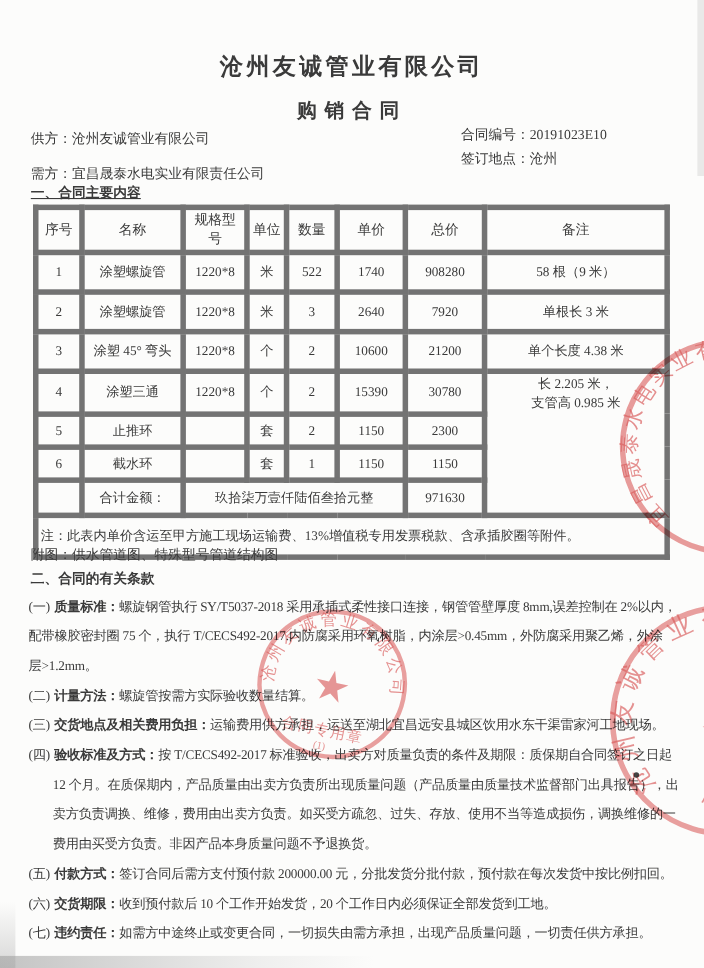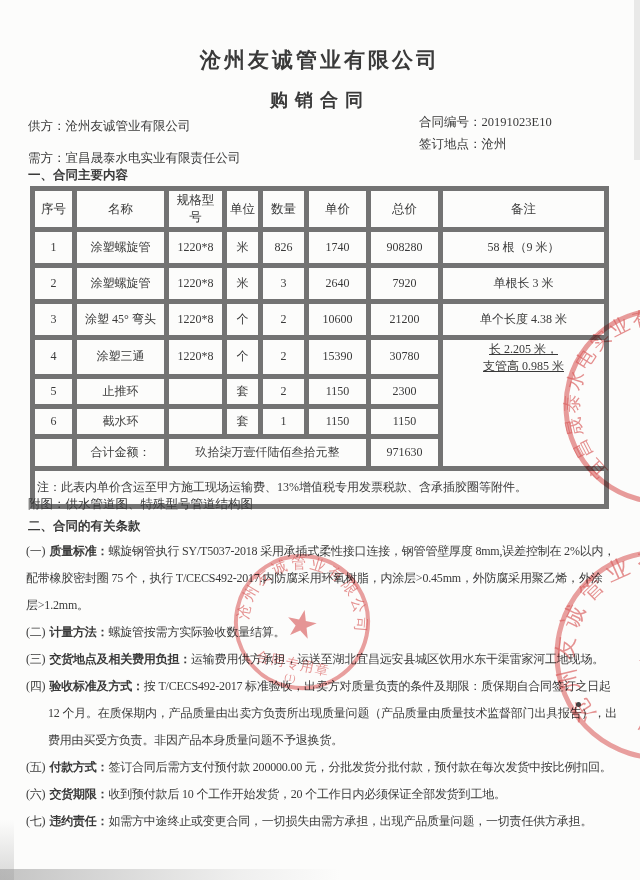--- a/index.html
+++ b/index.html
@@ -11,35 +11,35 @@
     color:#3a3a3a;
   }
   .company-title { position:absolute; top:46px; left:0; width:100%; text-align:center;
     font-size:21px; font-weight:bold; letter-spacing:3px; }
   .contract-type { position:absolute; top:88px; left:0; width:100%; text-align:center;
     font-size:18px; font-weight:bold; letter-spacing:7px;font-family:Liberation Mono, monospace; }
   .party-supplier { position:absolute; top:118px; left:28px; font-size:12.5px; }
   .party-buyer    { position:absolute; top:150px; left:28px; font-size:12.5px; }
   .meta-block { position:absolute; top:111px; left:419px; font-size:12.5px; line-height:22px; }
   .sec-heading { font-weight:bold; font-size:12.5px; }
-  .sec1-heading { position:absolute; top:167px; left:28px; }
+  .sec1-heading { position:absolute; top:167px; left:28px;text-decoration:underline; }
   .sec2-heading { position:absolute; top:518px; left:28px; }
   .attachment-line { position:absolute; top:496px; left:28px; font-size:12.5px; }
 
   table.items { position:absolute; top:186px; left:30px; width:574px;
     border-collapse:collapse; font-size:12px; text-align:center; table-layout:fixed; }
   table.items th, table.items td { border:5px solid #737373; font-weight:normal; padding:1px 2px; }
   table.items th { font-size:12.5px; }
   tr.h-head  { height:29px; }
   tr.h-item  { height:36px; }
   tr.h-item4 { height:38px; }
   tr.h-small { height:30px; }
   tr.h-total { height:32px; }
   tr.h-note  { height:38px; }
-  td.remark-pre { white-space:pre-line; border-bottom:hidden !important;text-decoration:underline; }
+  td.remark-pre { white-space:pre-line; border-bottom:hidden !important; }
   td.merged-remark { border-top:hidden !important; }
   td.note-cell { text-align:left; padding-left:5px; font-size:12px; }
 
   .clauses { position:absolute; top:538px; left:26px; width:596px; font-size:12px; }
   .c-line { height:27px; line-height:27px; white-space:nowrap; letter-spacing:-0.2px; }
   .c-num { margin-right:4px; }
   .c-title { font-weight:bold; }
   .ind { padding-left:22px; }
 
   .seal { position:absolute; mix-blend-mode:multiply; opacity:.88; pointer-events:none; }
@@ -100,21 +100,21 @@
         <th>数量</th>
         <th>单价</th>
         <th>总价</th>
         <th>备注</th>
       </tr>
       <tr class="h-item">
         <td>1</td>
         <td>涂塑螺旋管</td>
         <td>1220*8</td>
         <td>米</td>
-        <td>826</td>
+        <td>522</td>
         <td>1740</td>
         <td>908280</td>
         <td>58 根（9 米）</td>
       </tr>
       <tr class="h-item">
         <td>2</td>
         <td>涂塑螺旋管</td>
         <td>1220*8</td>
         <td>米</td>
         <td>3</td>
@@ -178,20 +178,21 @@
   <div class="sec-heading sec2-heading">二、合同的有关条款</div>
 
   <div class="clauses">
     <div class="c-line"><span class="c-num">(一)</span><span class="c-title">质量标准：</span><span>螺旋钢管执行 SY/T5037-2018 采用承插式柔性接口连接，钢管管壁厚度 8mm,误差控制在 2%以内，</span></div>
     <div class="c-line">配带橡胶密封圈 75 个，执行 T/CECS492-2017.内防腐采用环氧树脂，内涂层&gt;0.45mm，外防腐采用聚乙烯，外涂</div>
     <div class="c-line">层&gt;1.2mm。</div>
     <div class="c-line"><span class="c-num">(二)</span><span class="c-title">计量方法：</span><span>螺旋管按需方实际验收数量结算。</span></div>
     <div class="c-line"><span class="c-num">(三)</span><span class="c-title">交货地点及相关费用负担：</span><span>运输费用供方承担，运送至湖北宜昌远安县城区饮用水东干渠雷家河工地现场。</span></div>
     <div class="c-line"><span class="c-num">(四)</span><span class="c-title">验收标准及方式：</span><span>按 T/CECS492-2017 标准验收，出卖方对质量负责的条件及期限：质保期自合同签订之日起</span></div>
     <div class="c-line ind">12 个月。在质保期内，产品质量由出卖方负责所出现质量问题（产品质量由质量技术监督部门出具报告），出</div>
+    <div class="c-line ind">卖方负责调换、维修，费用由出卖方负责。如买受方疏忽、过失、存放、使用不当等造成损伤，调换维修的一</div>
     <div class="c-line ind">费用由买受方负责。非因产品本身质量问题不予退换货。</div>
     <div class="c-line"><span class="c-num">(五)</span><span class="c-title">付款方式：</span><span>签订合同后需方支付预付款 200000.00 元，分批发货分批付款，预付款在每次发货中按比例扣回。</span></div>
     <div class="c-line"><span class="c-num">(六)</span><span class="c-title">交货期限：</span><span>收到预付款后 10 个工作开始发货，20 个工作日内必须保证全部发货到工地。</span></div>
     <div class="c-line"><span class="c-num">(七)</span><span class="c-title">违约责任：</span><span>如需方中途终止或变更合同，一切损失由需方承担，出现产品质量问题，一切责任供方承担。</span></div>
   </div>
 
   <svg class="seal seal-buyer" width="220" height="220" viewBox="0 0 220 220">
     <circle cx="110" cy="110" r="96" fill="none" stroke="#d84b4b" stroke-width="5" opacity="0.62"></circle>
     <path id="arcBuyer" d="M 31,139 A 84,84 0 1 1 189,139" fill="none"></path>
     <text font-size="19" fill="#d84b4b" opacity="0.7" style="letter-spacing:3px;"><textPath href="#arcBuyer">宜昌晟泰水电实业有限责任公司</textPath></text>

